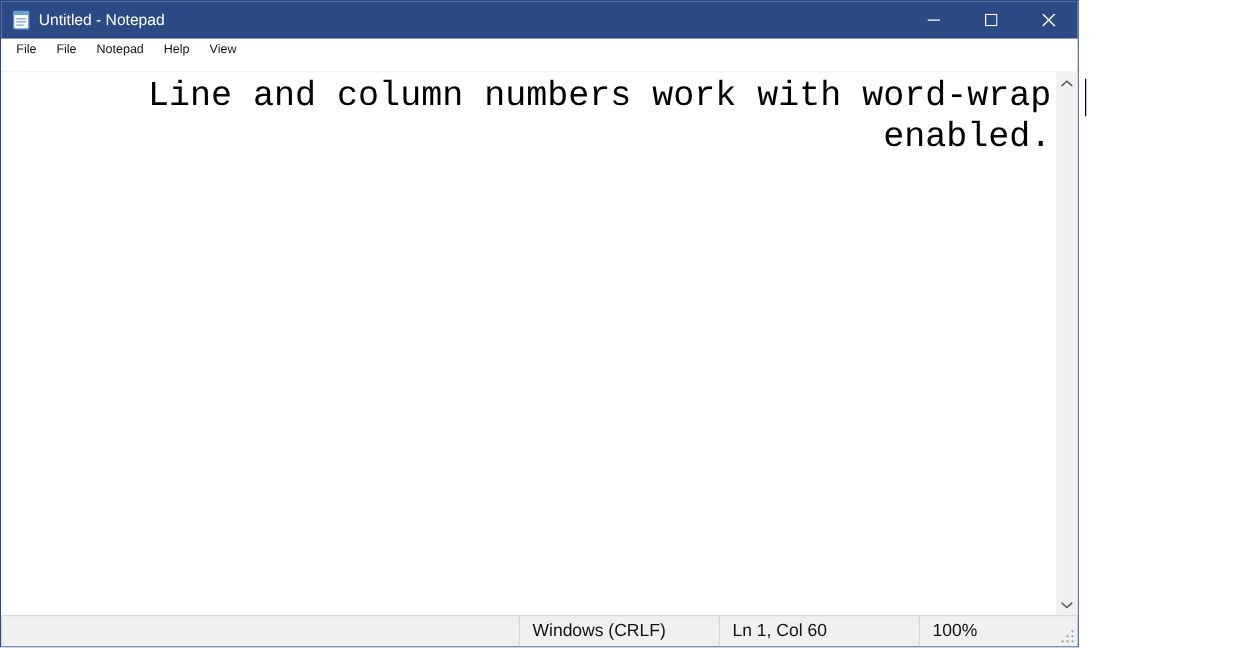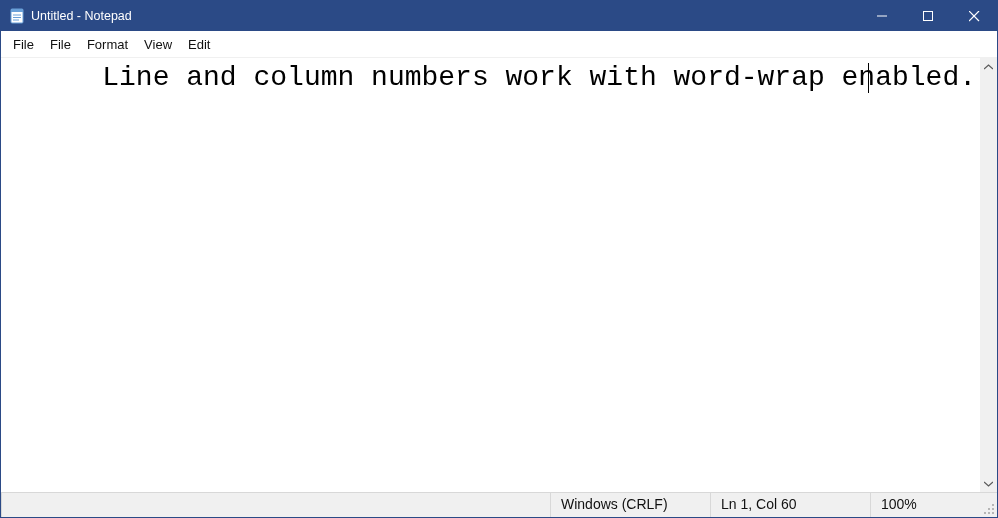--- a/index.html
+++ b/index.html
@@ -1,18 +1,18 @@
 <!DOCTYPE html>
 <html><head>
 <meta charset="utf-8">
 <style>
   * { box-sizing: border-box; margin: 0; padding: 0; }
   html, body { width: 998px; height: 518px; font-family: "Segoe UI", Arial, sans-serif; overflow: hidden; }
   .window {
-    width: 998px; height: 518px;
+    width: 863px; height: 518px;
     border: 1px solid #2b4a86;
     display: flex; flex-direction: column;
     background: #fff;
   }
   .titlebar {
     height: 30px;
     background: #2b4a86;
     color: #fff;
     display: flex; align-items: center;
     font-size: 12.5px;
@@ -23,22 +23,22 @@
   .winbtn {
     width: 46px; height: 30px;
     display: flex; align-items: center; justify-content: center;
     color: #fff;
   }
   .winbtn svg { display: block; }
   .menubar {
     height: 27px;
     background: #fff;
     border-bottom: 1px solid #f0f0f0;
-    display: flex; align-items: center;
-    font-size: 13px;
+    display: flex; 
+    font-size: 10px;
     color: #111;
     padding-left: 4px;
   }
   .menuitem { padding: 3px 8px; }
   .editor-wrap {
     flex: 1;
     position: relative;
     background: #fff;
     display: flex;
   }
@@ -128,23 +128,23 @@
       <svg width="11" height="11">
         <line x1="0" y1="0" x2="10" y2="10" stroke="#fff" stroke-width="1.2"></line>
         <line x1="10" y1="0" x2="0" y2="10" stroke="#fff" stroke-width="1.2"></line>
       </svg>
     </div>
   </div>
 
   <div class="menubar">
     <div class="menuitem">File</div>
     <div class="menuitem">File</div>
-    <div class="menuitem">Format</div>
+    <div class="menuitem">Notepad</div>
+    <div class="menuitem">Help</div>
     <div class="menuitem">View</div>
-    <div class="menuitem">Edit</div>
   </div>
 
   <div class="editor-wrap">
     <div class="editor">Line and column numbers work with word-wrap enabled.</div>
     <div class="caret"></div>
     <div class="vscroll">
       <div class="scrollbtn">
         <svg width="9" height="6">
             <polyline points="0,5 4.5,1 9,5" fill="none" stroke="#5a5a5a" stroke-width="1.3"></polyline>
           </svg>

